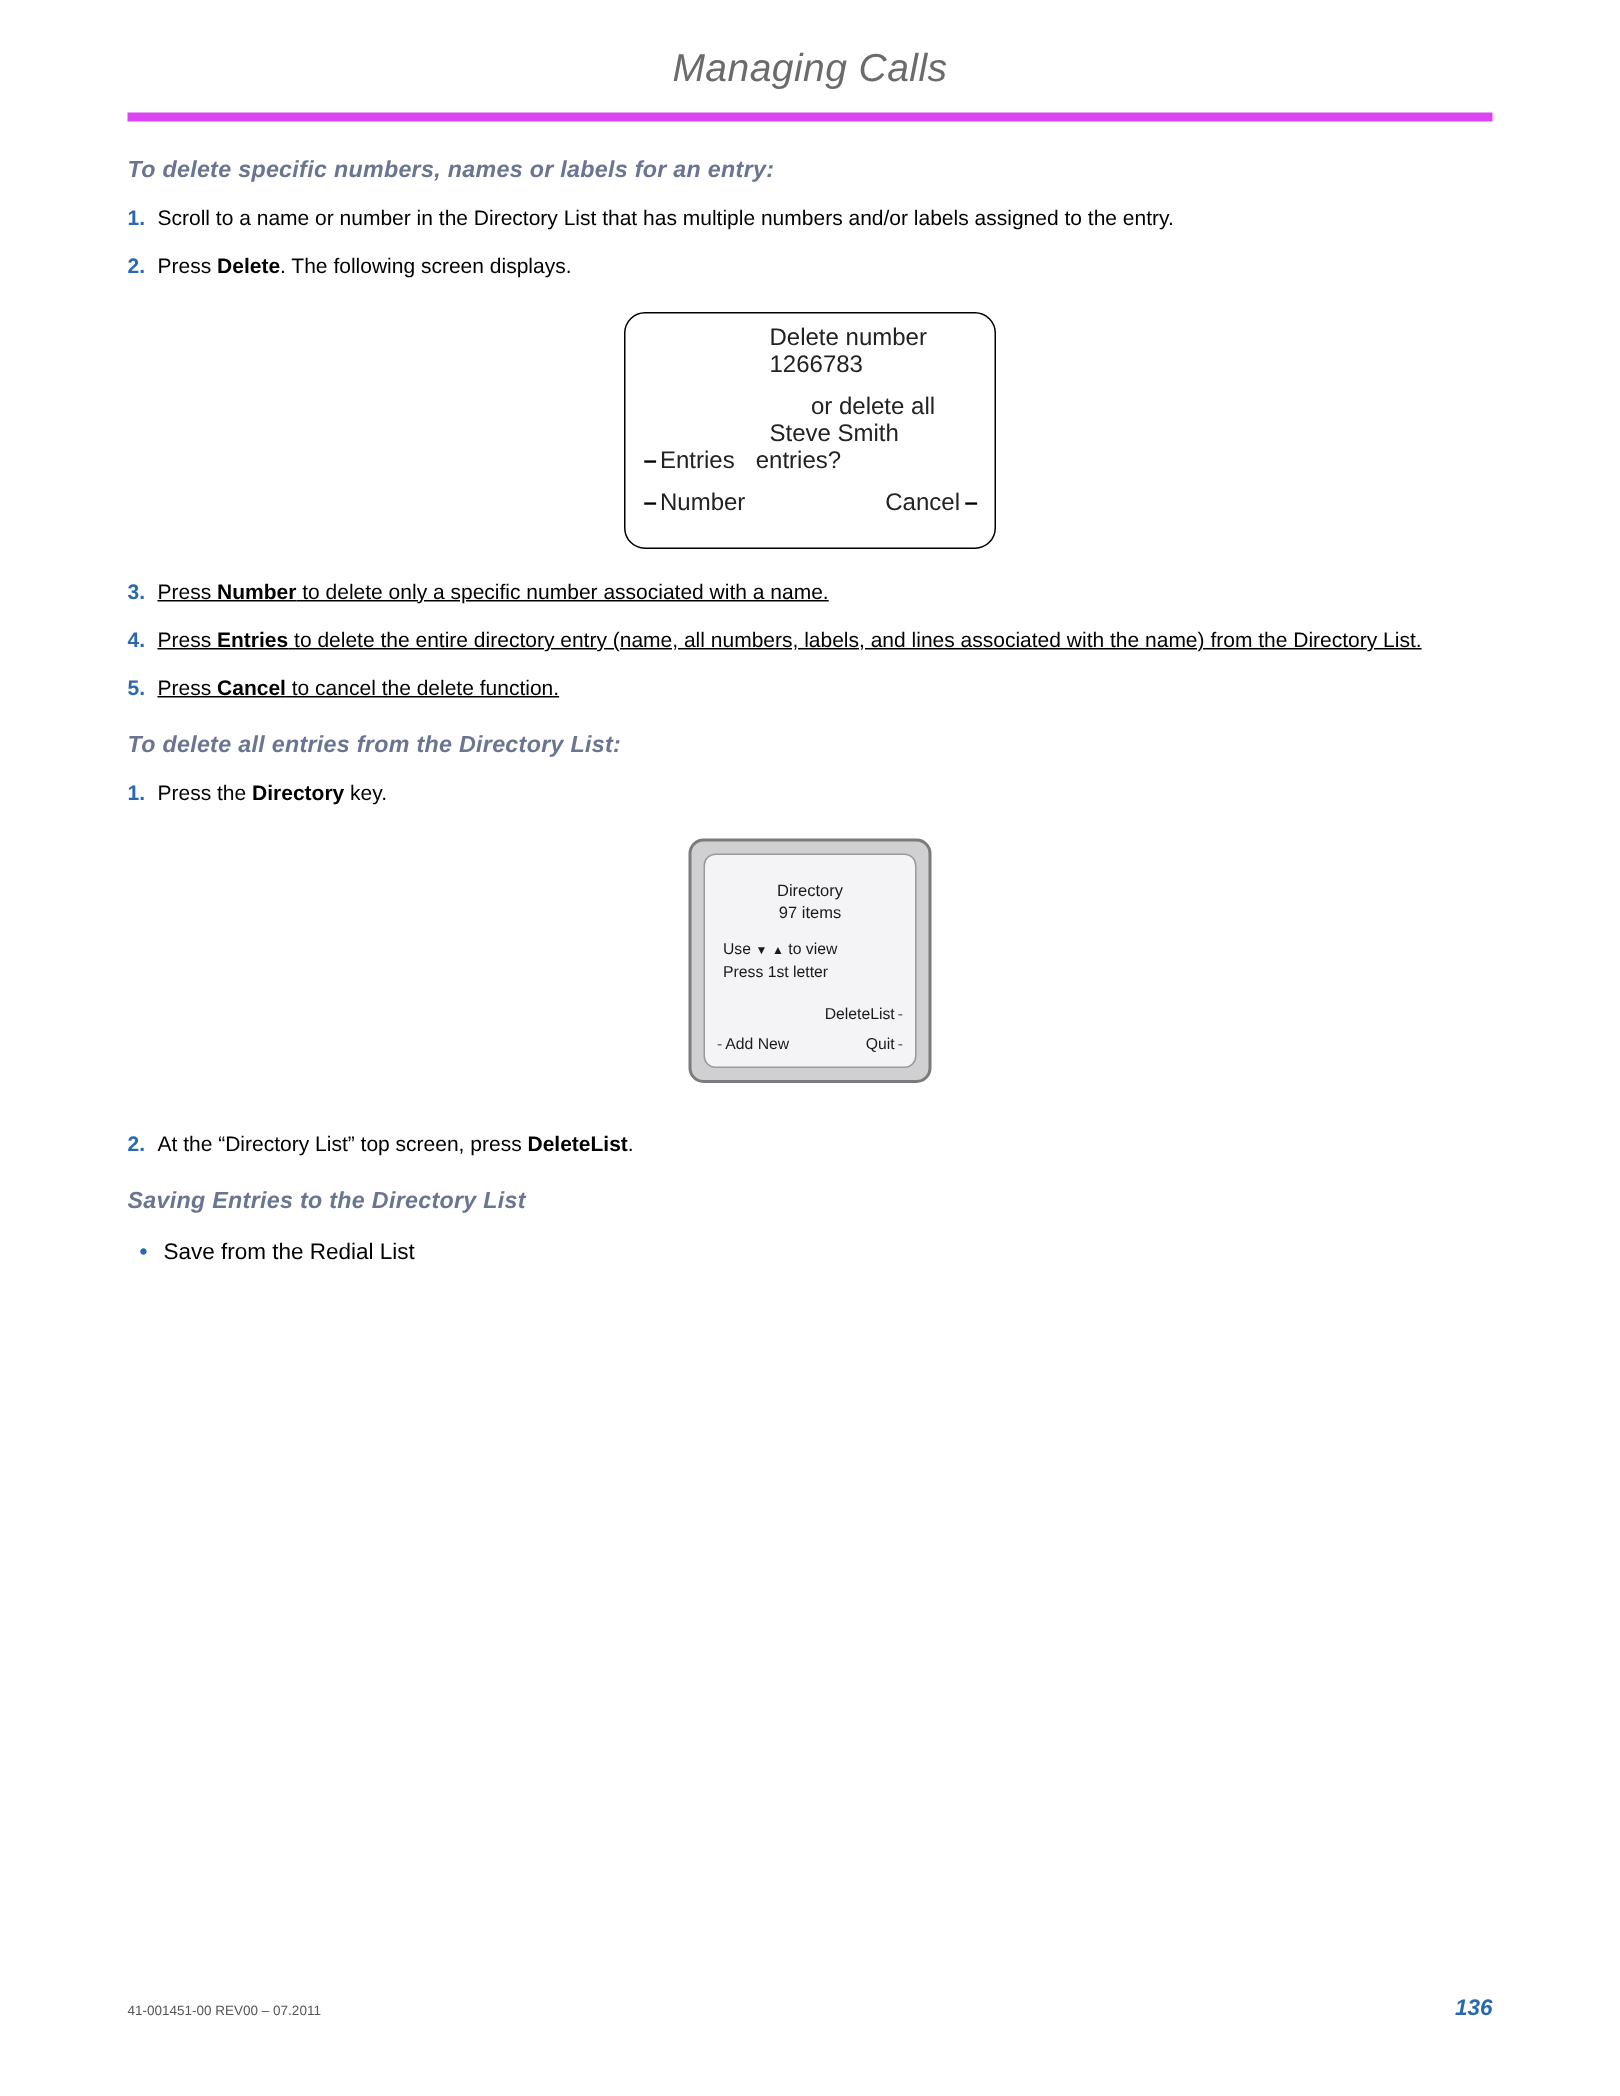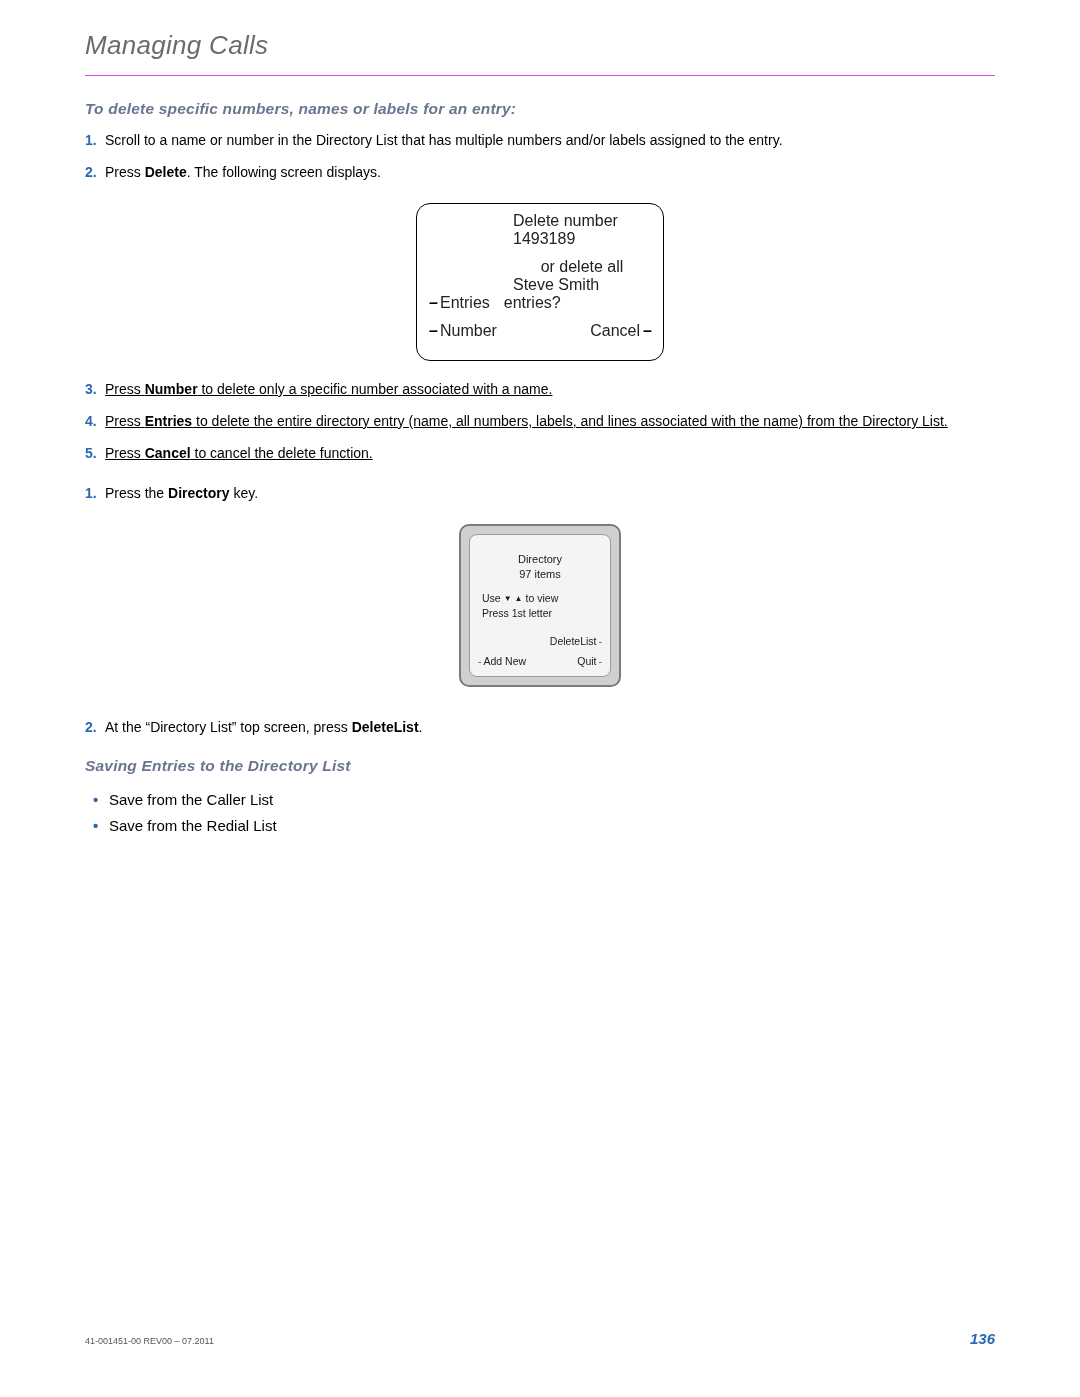--- a/index.html
+++ b/index.html
@@ -10,27 +10,27 @@
     width: 1080px;
     height: 1397px;
     position: relative;
   }
   .page {
     padding: 30px 85px 40px 85px;
     position: relative;
     height: 100%;
   }
   .header {
-    text-align: left;
+    text-align: center;
     color: #6b6b6b;
     font-style: italic;
     font-size: 26px;
     letter-spacing: 0.3px;
     padding-bottom: 14px;
-    border-bottom: 1px solid #d946ef;
+    border-bottom: 6px solid #d946ef;
     margin-bottom: 24px;
   }
   .section-heading {
     color: #6a7591;
     font-style: italic;
     font-weight: bold;
     font-size: 15.5px;
     margin: 16px 0 12px 0;
     letter-spacing: 0.2px;
   }
@@ -172,21 +172,21 @@
   <ol class="steps">
     <li><span>Scroll to a name or number in the Directory List that has multiple numbers and/or labels assigned to the entry.</span></li>
     <li>
       <span>Press </span><b>Delete</b><span>. The following screen displays.</span>
     </li>
   </ol>
 
   <div class="screen1-wrap">
     <div class="screen1">
       <div class="line1">Delete number</div>
-      <div class="line2">1493189</div>
+      <div class="line2">1266783</div>
       <div class="line3">or delete all</div>
       <div class="line4">Steve Smith</div>
       <div class="row-entries">
         <span class="dash dash-sym">–</span>
         <span class="lbl-left">Entries</span>
         <span class="lbl-right-txt">entries?</span>
       </div>
       <div class="row-bottom">
         <div class="left">
           <span class="dash dash-sym">–</span>
@@ -205,20 +205,21 @@
       <span>Press </span><b>Number</b><span> to delete only a specific number associated with a name.</span>
     </li>
     <li>
       <span>Press </span><b>Entries</b><span> to delete the entire directory entry (name, all numbers, labels, and lines associated with the name) from the Directory List.</span>
     </li>
     <li>
       <span>Press </span><b>Cancel</b><span> to cancel the delete function.</span>
     </li>
   </ol>
 
+  <div class="section-heading">To delete all entries from the Directory List:</div>
 
   <ol class="steps">
     <li>
       <span>Press the </span><b>Directory</b><span> key.</span>
     </li>
   </ol>
 
   <div class="screen2-wrap">
     <div class="screen2-outer">
       <div class="screen2-inner">
@@ -252,21 +253,20 @@
   </div>
 
   <ol class="steps" start="2" style="counter-reset: step 1;">
     <li>
       <span>At the “Directory List” top screen, press </span><b>DeleteList</b><span>.</span>
     </li>
   </ol>
 
   <div class="section-heading">Saving Entries to the Directory List</div>
   <ul class="bullets">
-    <li>Save from the Caller List</li>
     <li>Save from the Redial List</li>
   </ul>
 
   <div class="footer">
     <div class="footer-left">41-001451-00 REV00 – 07.2011</div>
     <div class="footer-right">136</div>
   </div>
 
 </div>
 

